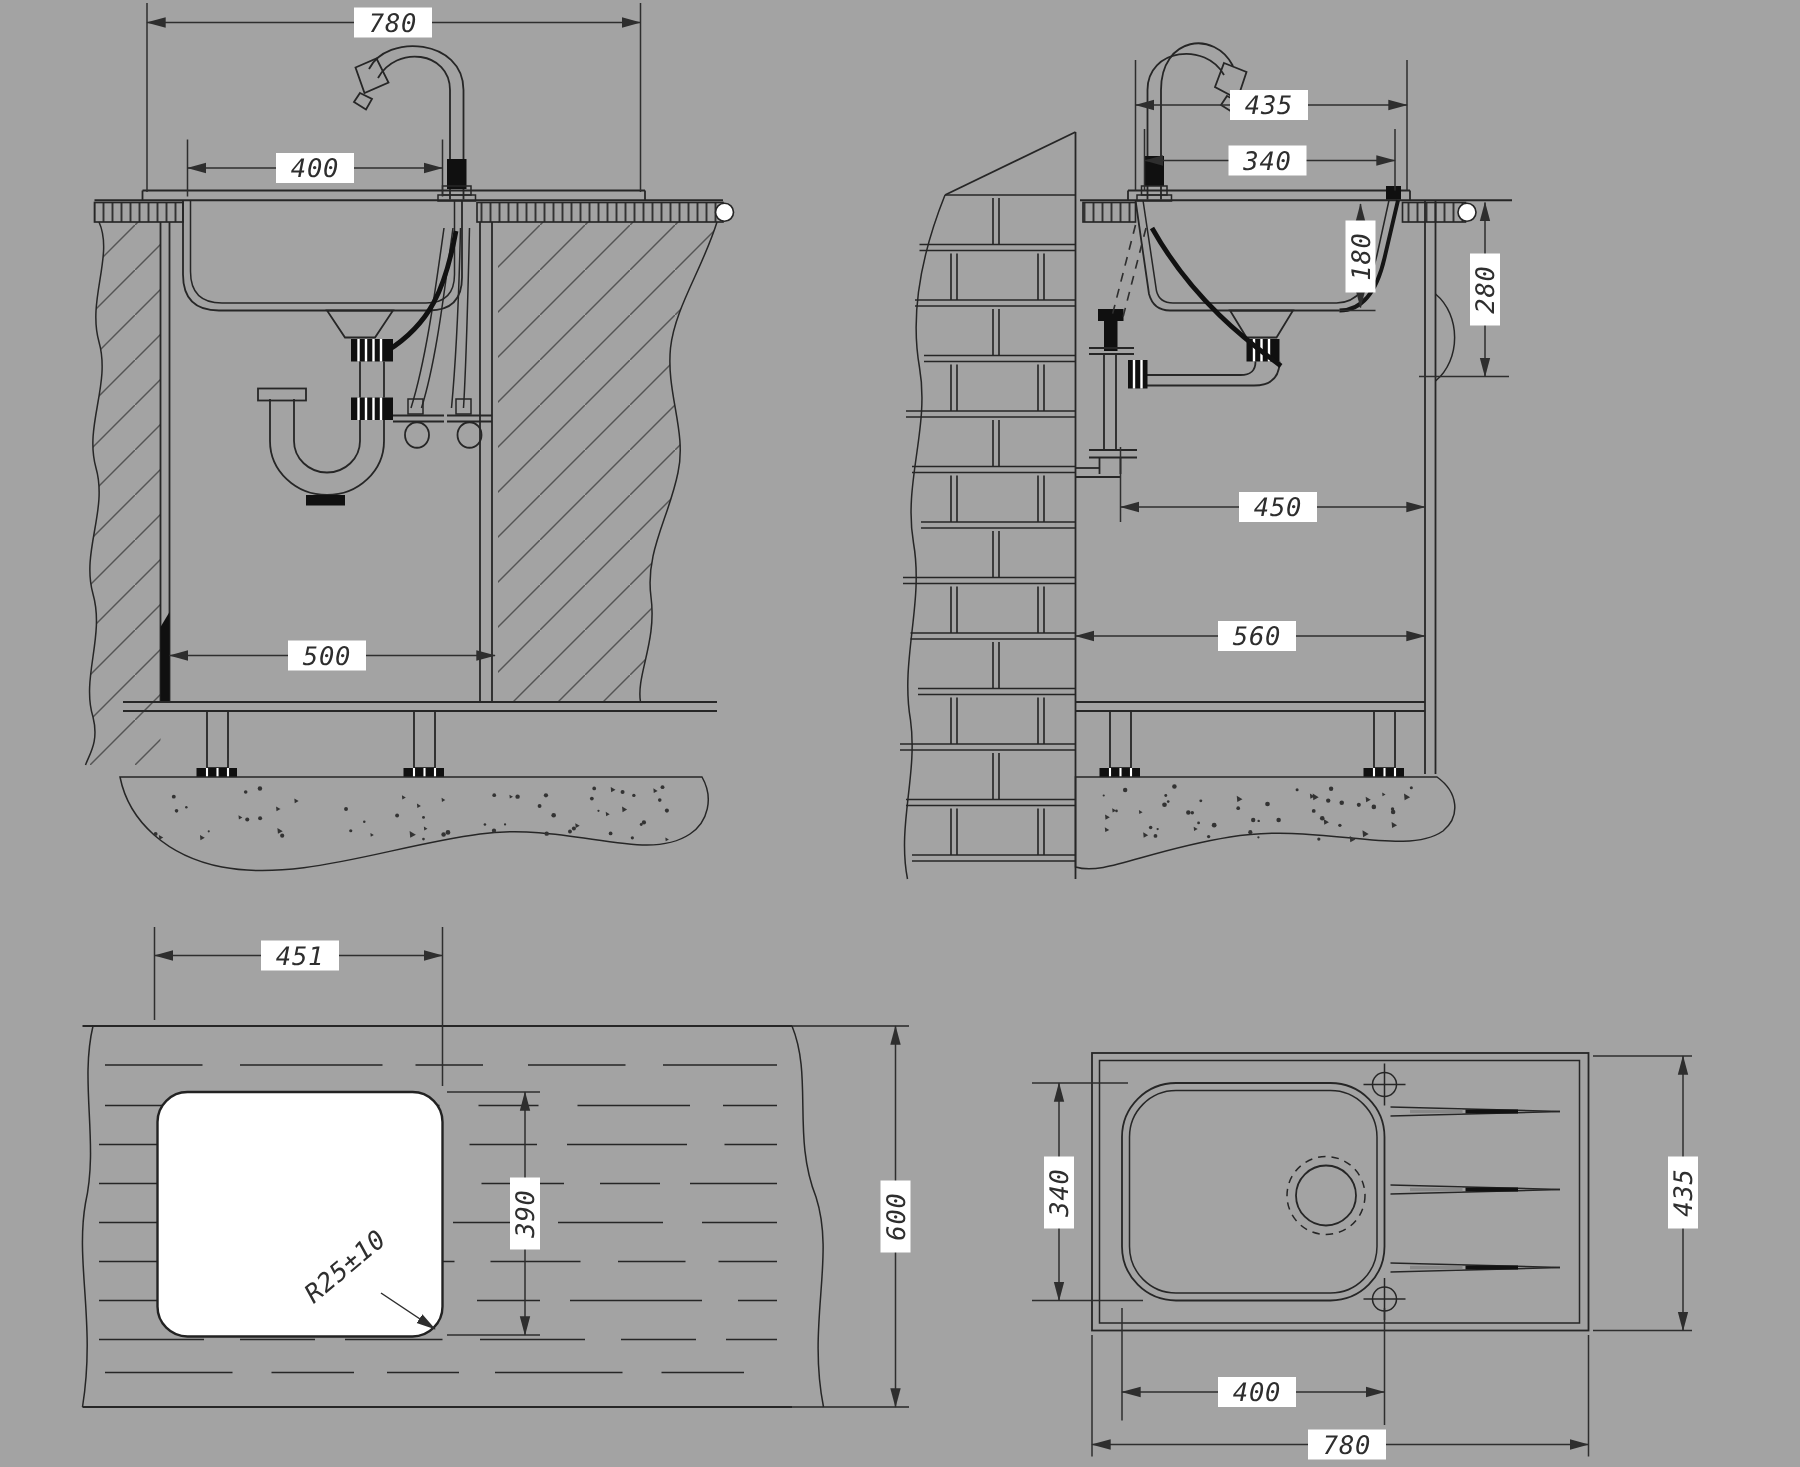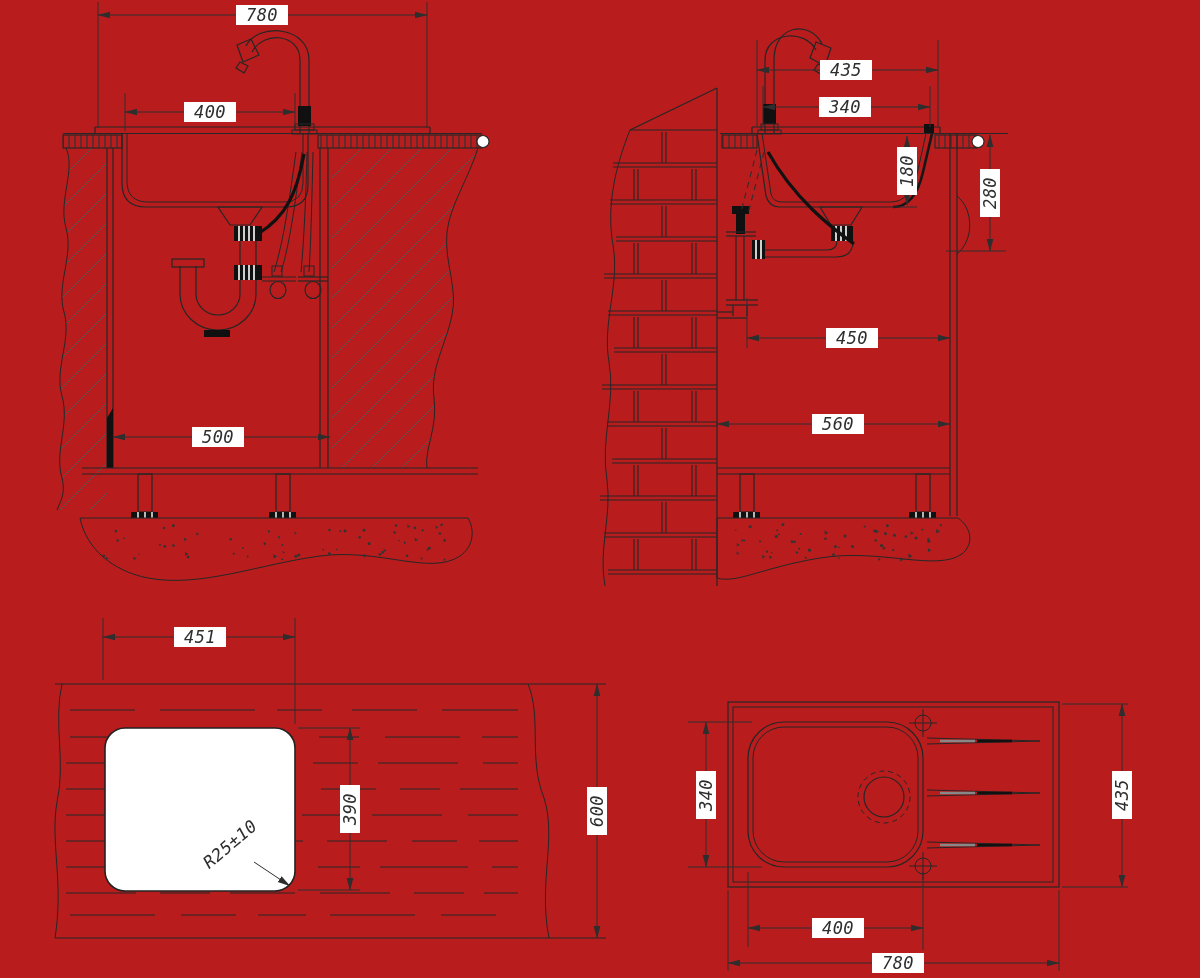--- a/index.html
+++ b/index.html
@@ -1,16 +1,16 @@
 <!DOCTYPE html>
 <html><head>
 <meta charset="utf-8">
 <style>
   html,body{margin:0;padding:0;background:#ffffff;}
-  .stage{position:relative;width:1200px;height:978px;background:#b91c1c;overflow:hidden;}
+  .stage{position:relative;width:1200px;height:978px;background:#a3a3a3;overflow:hidden;}
   svg{display:block;font-family:"DejaVu Sans Mono", monospace;}
   .ln{stroke:#262626;stroke-width:1.2;fill:none;}
   .lt{stroke:#262626;stroke-width:1;fill:none;}
   .thk{stroke:#161616;stroke-width:2.6;fill:none;}
   .hose{stroke:#111;stroke-width:3.2;fill:none;}
   .dim{stroke:#2e2e2e;stroke-width:1;fill:none;}
   .dsh{stroke:#2e2e2e;stroke-width:1.1;fill:none;}
   .blk{fill:#101010;stroke:none;}
   .tbg{fill:#ffffff;}
   text.dt{font:italic 17px "DejaVu Sans Mono", monospace;fill:#2e2e2e;text-anchor:middle;letter-spacing:.5px;}

